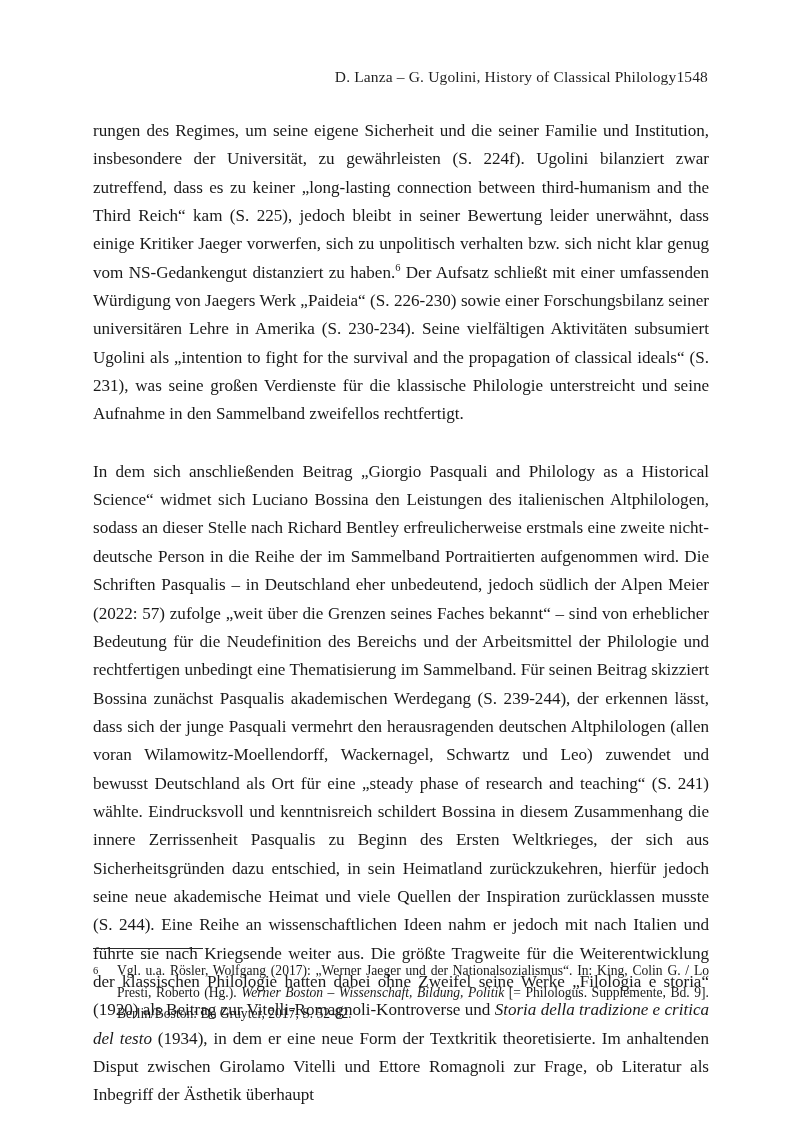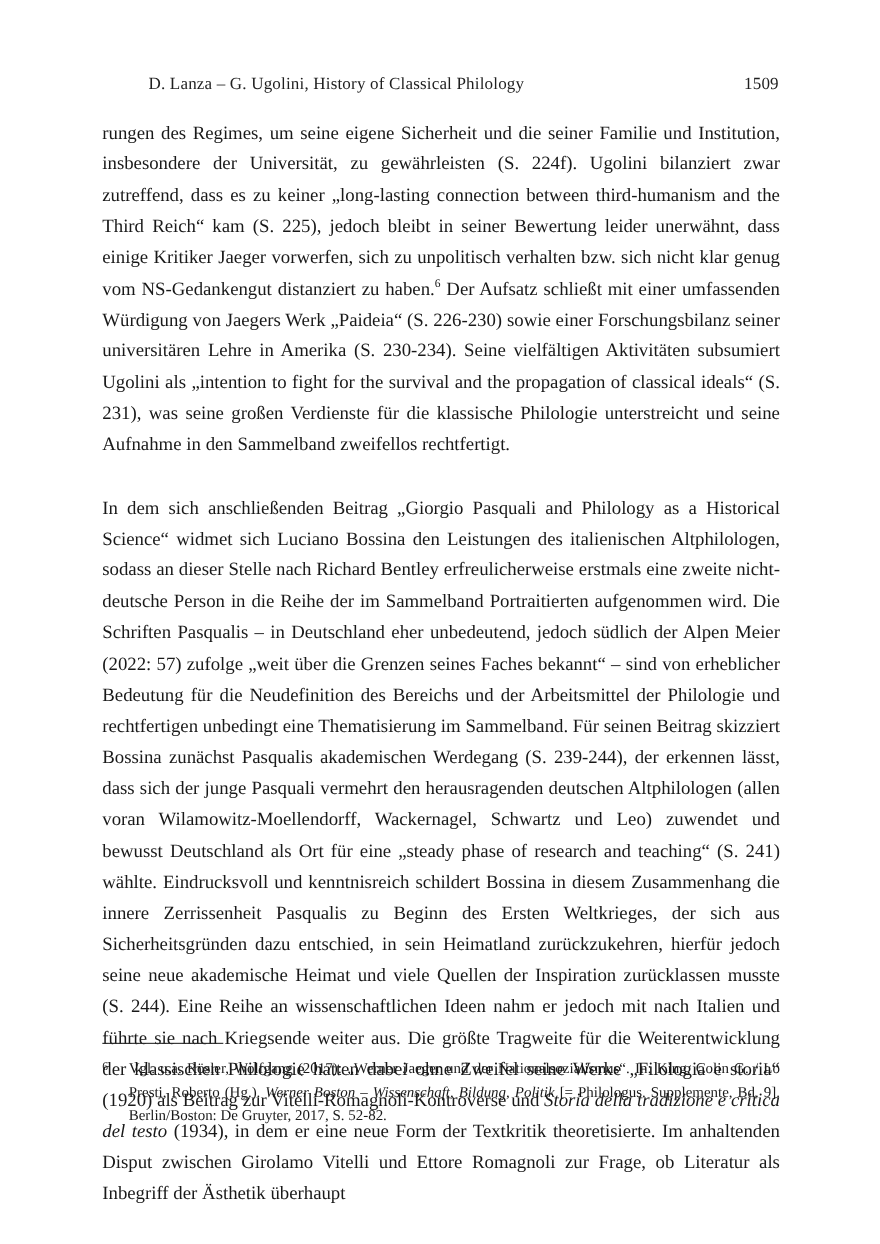--- a/index.html
+++ b/index.html
@@ -21,39 +21,39 @@
   }
 
   
   .running-head {
     position: absolute;
     left: 93px;
     top: 68px;
     width: 615px;
     display: flex;
     align-items: baseline;
-    justify-content: space-between;
+    justify-content: flex-end;
     font-size: 15.5px;
     letter-spacing: 0.15px;
     color: #1f1f1f;
   }
   .running-head .rh-title {
     flex: 0 1 auto;
     margin-left: 42px;
   }
   .running-head .rh-folio {
     flex: 0 0 auto;
     font-size: 15.5px;
   }
 
   
   .textblock {
     position: absolute;
     left: 93px;
-    top: 107px;
+    top: 117px;
     width: 616px;
   }
   .para {
     margin: 0;
     text-align: justify;
     font-size: 17.1px;
     line-height: 28.35px;
     letter-spacing: -0.02px;
     word-spacing: 0.1px;
     hyphens: manual;
@@ -107,21 +107,21 @@
     font-style: italic;
   }
 </style>
 </head>
 <body>
 
 <div class="page">
 
   <div class="running-head">
     <span class="rh-title">D. Lanza – G. Ugolini, History of Classical Philology</span>
-    <span class="rh-folio">1509</span>
+    <span class="rh-folio">1548</span>
   </div>
 
   <div class="textblock">
     <p class="para">rungen des Regimes, um seine eigene Sicherheit und die seiner Familie und Institution, insbesondere der Universität, zu gewährleisten (S. 224f). Ugolini bilanziert zwar zutreffend, dass es zu keiner „long-lasting connection between third-humanism and the Third Reich“ kam (S. 225), jedoch bleibt in seiner Bewertung leider unerwähnt, dass einige Kritiker Jaeger vorwerfen, sich zu unpolitisch verhalten bzw. sich nicht klar genug vom NS-Gedankengut distanziert zu haben.<sup class="fn-ref">6</sup> Der Aufsatz schließt mit einer umfassenden Würdigung von Jaegers Werk „Paideia“ (S. 226-230) sowie einer Forschungsbilanz seiner universitären Lehre in Amerika (S. 230-234). Seine vielfältigen Aktivitäten subsumiert Ugolini als „intention to fight for the survival and the propagation of classical ideals“ (S. 231), was seine großen Verdienste für die klassische Philologie unterstreicht und seine Aufnahme in den Sammelband zweifellos rechtfertigt.</p>
     <p class="para">In dem sich anschließenden Beitrag „Giorgio Pasquali and Philology as a Historical Science“ widmet sich Luciano Bossina den Leistungen des italienischen Altphilologen, sodass an dieser Stelle nach Richard Bentley erfreulicherweise erstmals eine zweite nicht-deutsche Person in die Reihe der im Sammelband Portraitierten aufgenommen wird. Die Schriften Pasqualis – in Deutschland eher unbedeutend, jedoch südlich der Alpen Meier (2022: 57) zufolge „weit über die Grenzen seines Faches bekannt“ – sind von erheblicher Bedeutung für die Neudefinition des Bereichs und der Arbeitsmittel der Philologie und rechtfertigen unbedingt eine Thematisierung im Sammelband. Für seinen Beitrag skizziert Bossina zunächst Pasqualis akademischen Werdegang (S. 239-244), der erkennen lässt, dass sich der junge Pasquali vermehrt den herausragenden deutschen Altphilologen (allen voran Wilamowitz-Moellendorff, Wackernagel, Schwartz und Leo) zuwendet und bewusst Deutschland als Ort für eine „steady phase of research and teaching“ (S. 241) wählte. Eindrucksvoll und kenntnisreich schildert Bossina in diesem Zusammenhang die innere Zerrissenheit Pasqualis zu Beginn des Ersten Weltkrieges, der sich aus Sicherheitsgründen dazu entschied, in sein Heimatland zurückzukehren, hierfür jedoch seine neue akademische Heimat und viele Quellen der Inspiration zurücklassen musste (S. 244). Eine Reihe an wissenschaftlichen Ideen nahm er jedoch mit nach Italien und führte sie nach Kriegsende weiter aus. Die größte Tragweite für die Weiterentwicklung der klassischen Philologie hatten dabei ohne Zweifel seine Werke „Filologia e storia“ (1920) als Beitrag zur Vitelli-Romagnoli-Kontroverse und <i>Storia della tradizione e critica del testo</i> (1934), in dem er eine neue Form der Textkritik theoretisierte. Im anhaltenden Disput zwischen Girolamo Vitelli und Ettore Romagnoli zur Frage, ob Literatur als Inbegriff der Ästhetik überhaupt</p>
   </div>
 
   <div class="footnotes">
     <div class="fn-rule"></div>
     <div class="footnote">

